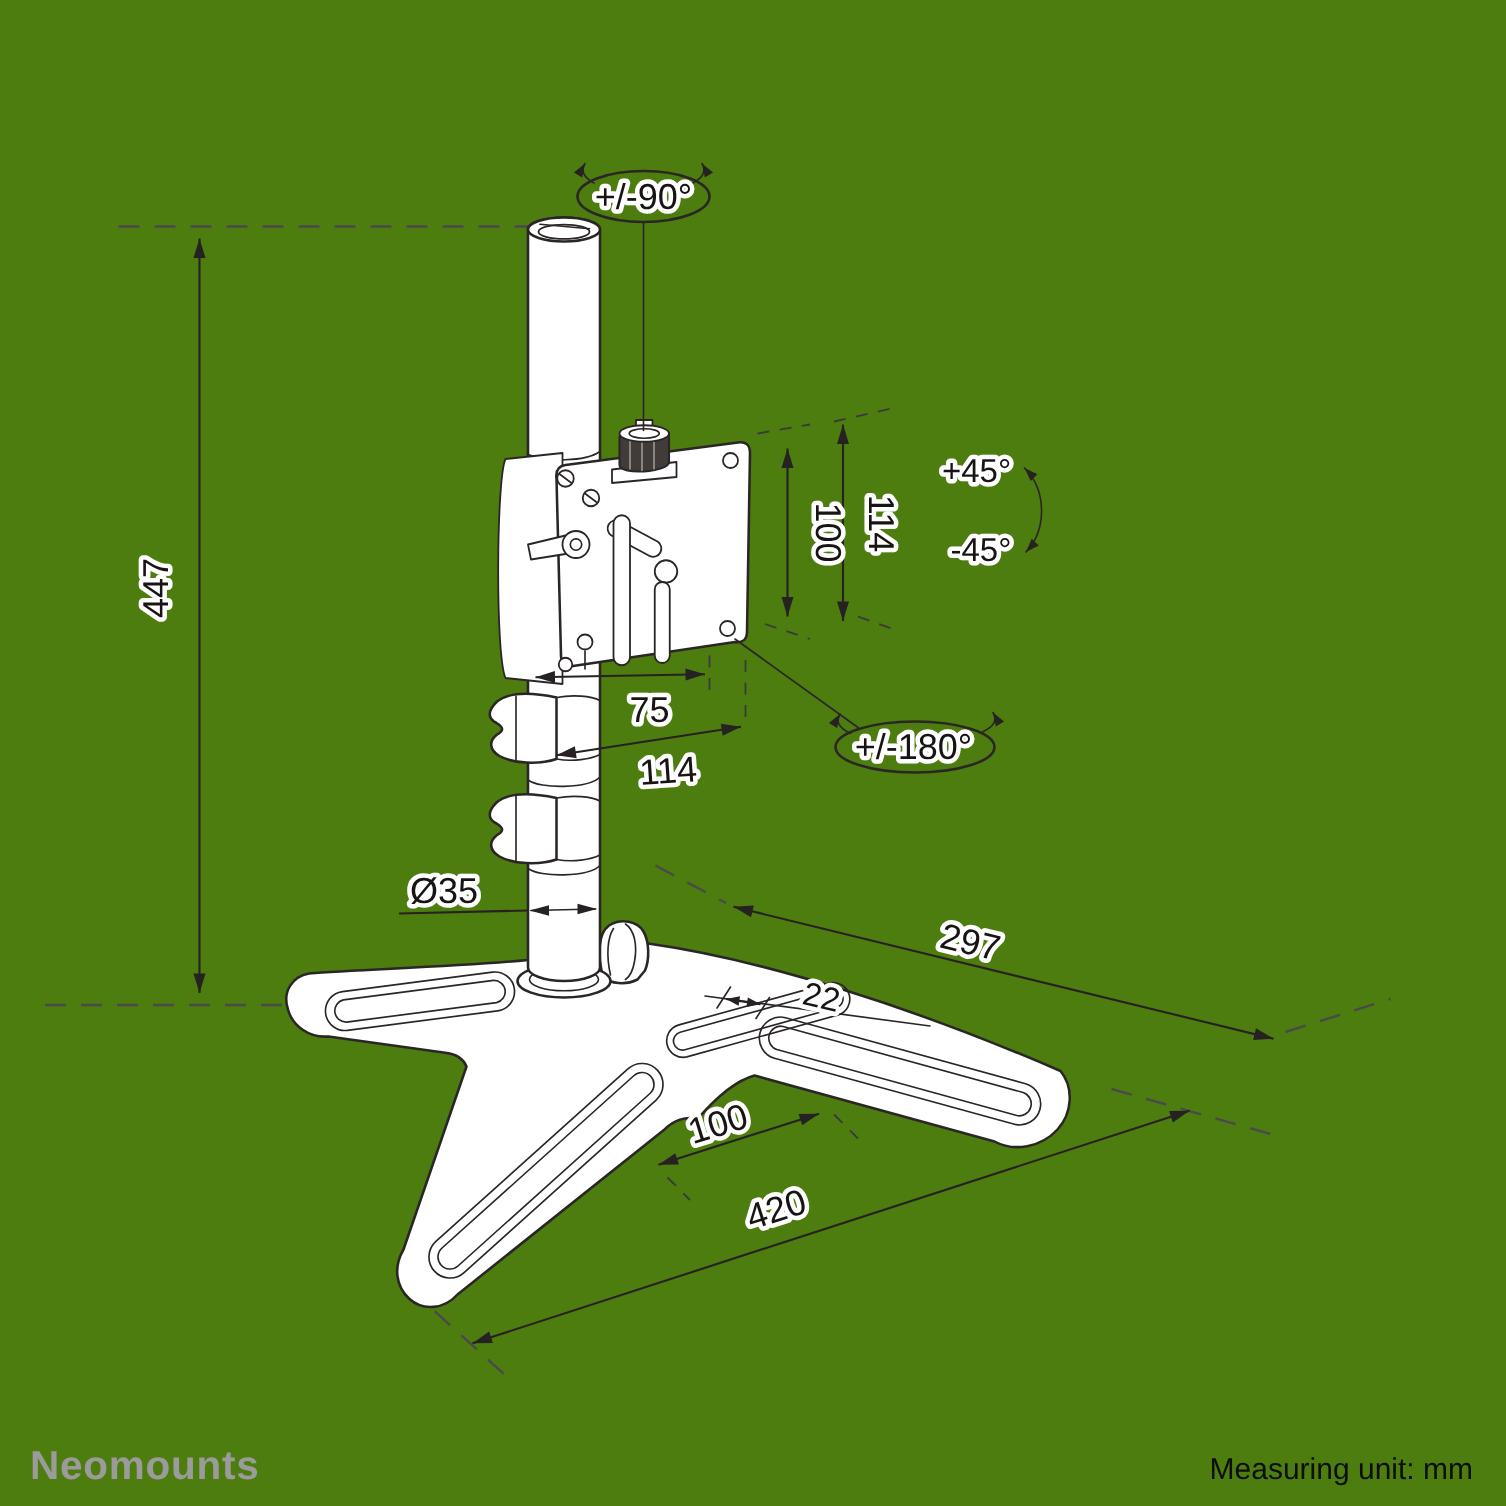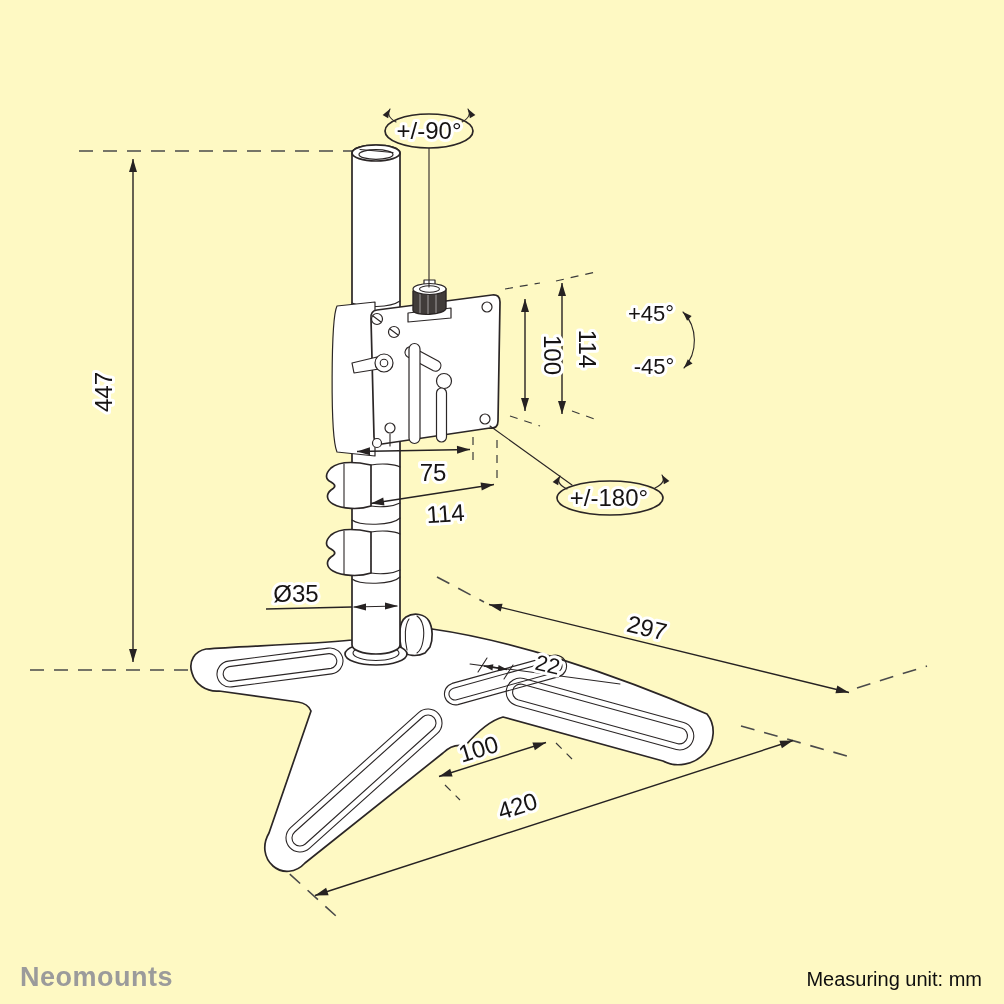--- a/index.html
+++ b/index.html
@@ -1,16 +1,16 @@
 <!DOCTYPE html>
 <html><head>
 <meta charset="utf-8">
 <style>
   html,body{margin:0;padding:0;background:#fff;}
-  .page{width:1004px;height:1004px;position:relative;background:#fef9c3;overflow:hidden;}
+  .page{width:1004px;height:1004px;position:relative;background:#4d7c0f;overflow:hidden;}
   svg{display:block;}
   
   .o   {fill:#fff;stroke:#2b2626;stroke-width:1.7;stroke-linejoin:round;stroke-linecap:round;}
   .ot  {fill:#fff;stroke:#2b2626;stroke-width:1.2;stroke-linejoin:round;}
   .l   {fill:none;stroke:#2b2626;stroke-width:1.7;stroke-linejoin:round;stroke-linecap:round;}
   .t   {fill:none;stroke:#2b2626;stroke-width:1.1;stroke-linejoin:round;stroke-linecap:round;}
   .dim {fill:none;stroke:#262222;stroke-width:1.4;}
   .dash{fill:none;stroke:#4a4a4a;stroke-width:1.6;stroke-dasharray:14 10;}
   .dash2{fill:none;stroke:#3a3a3a;stroke-width:1.2;stroke-dasharray:8 7;}
   .ah  {fill:#262222;stroke:none;}

